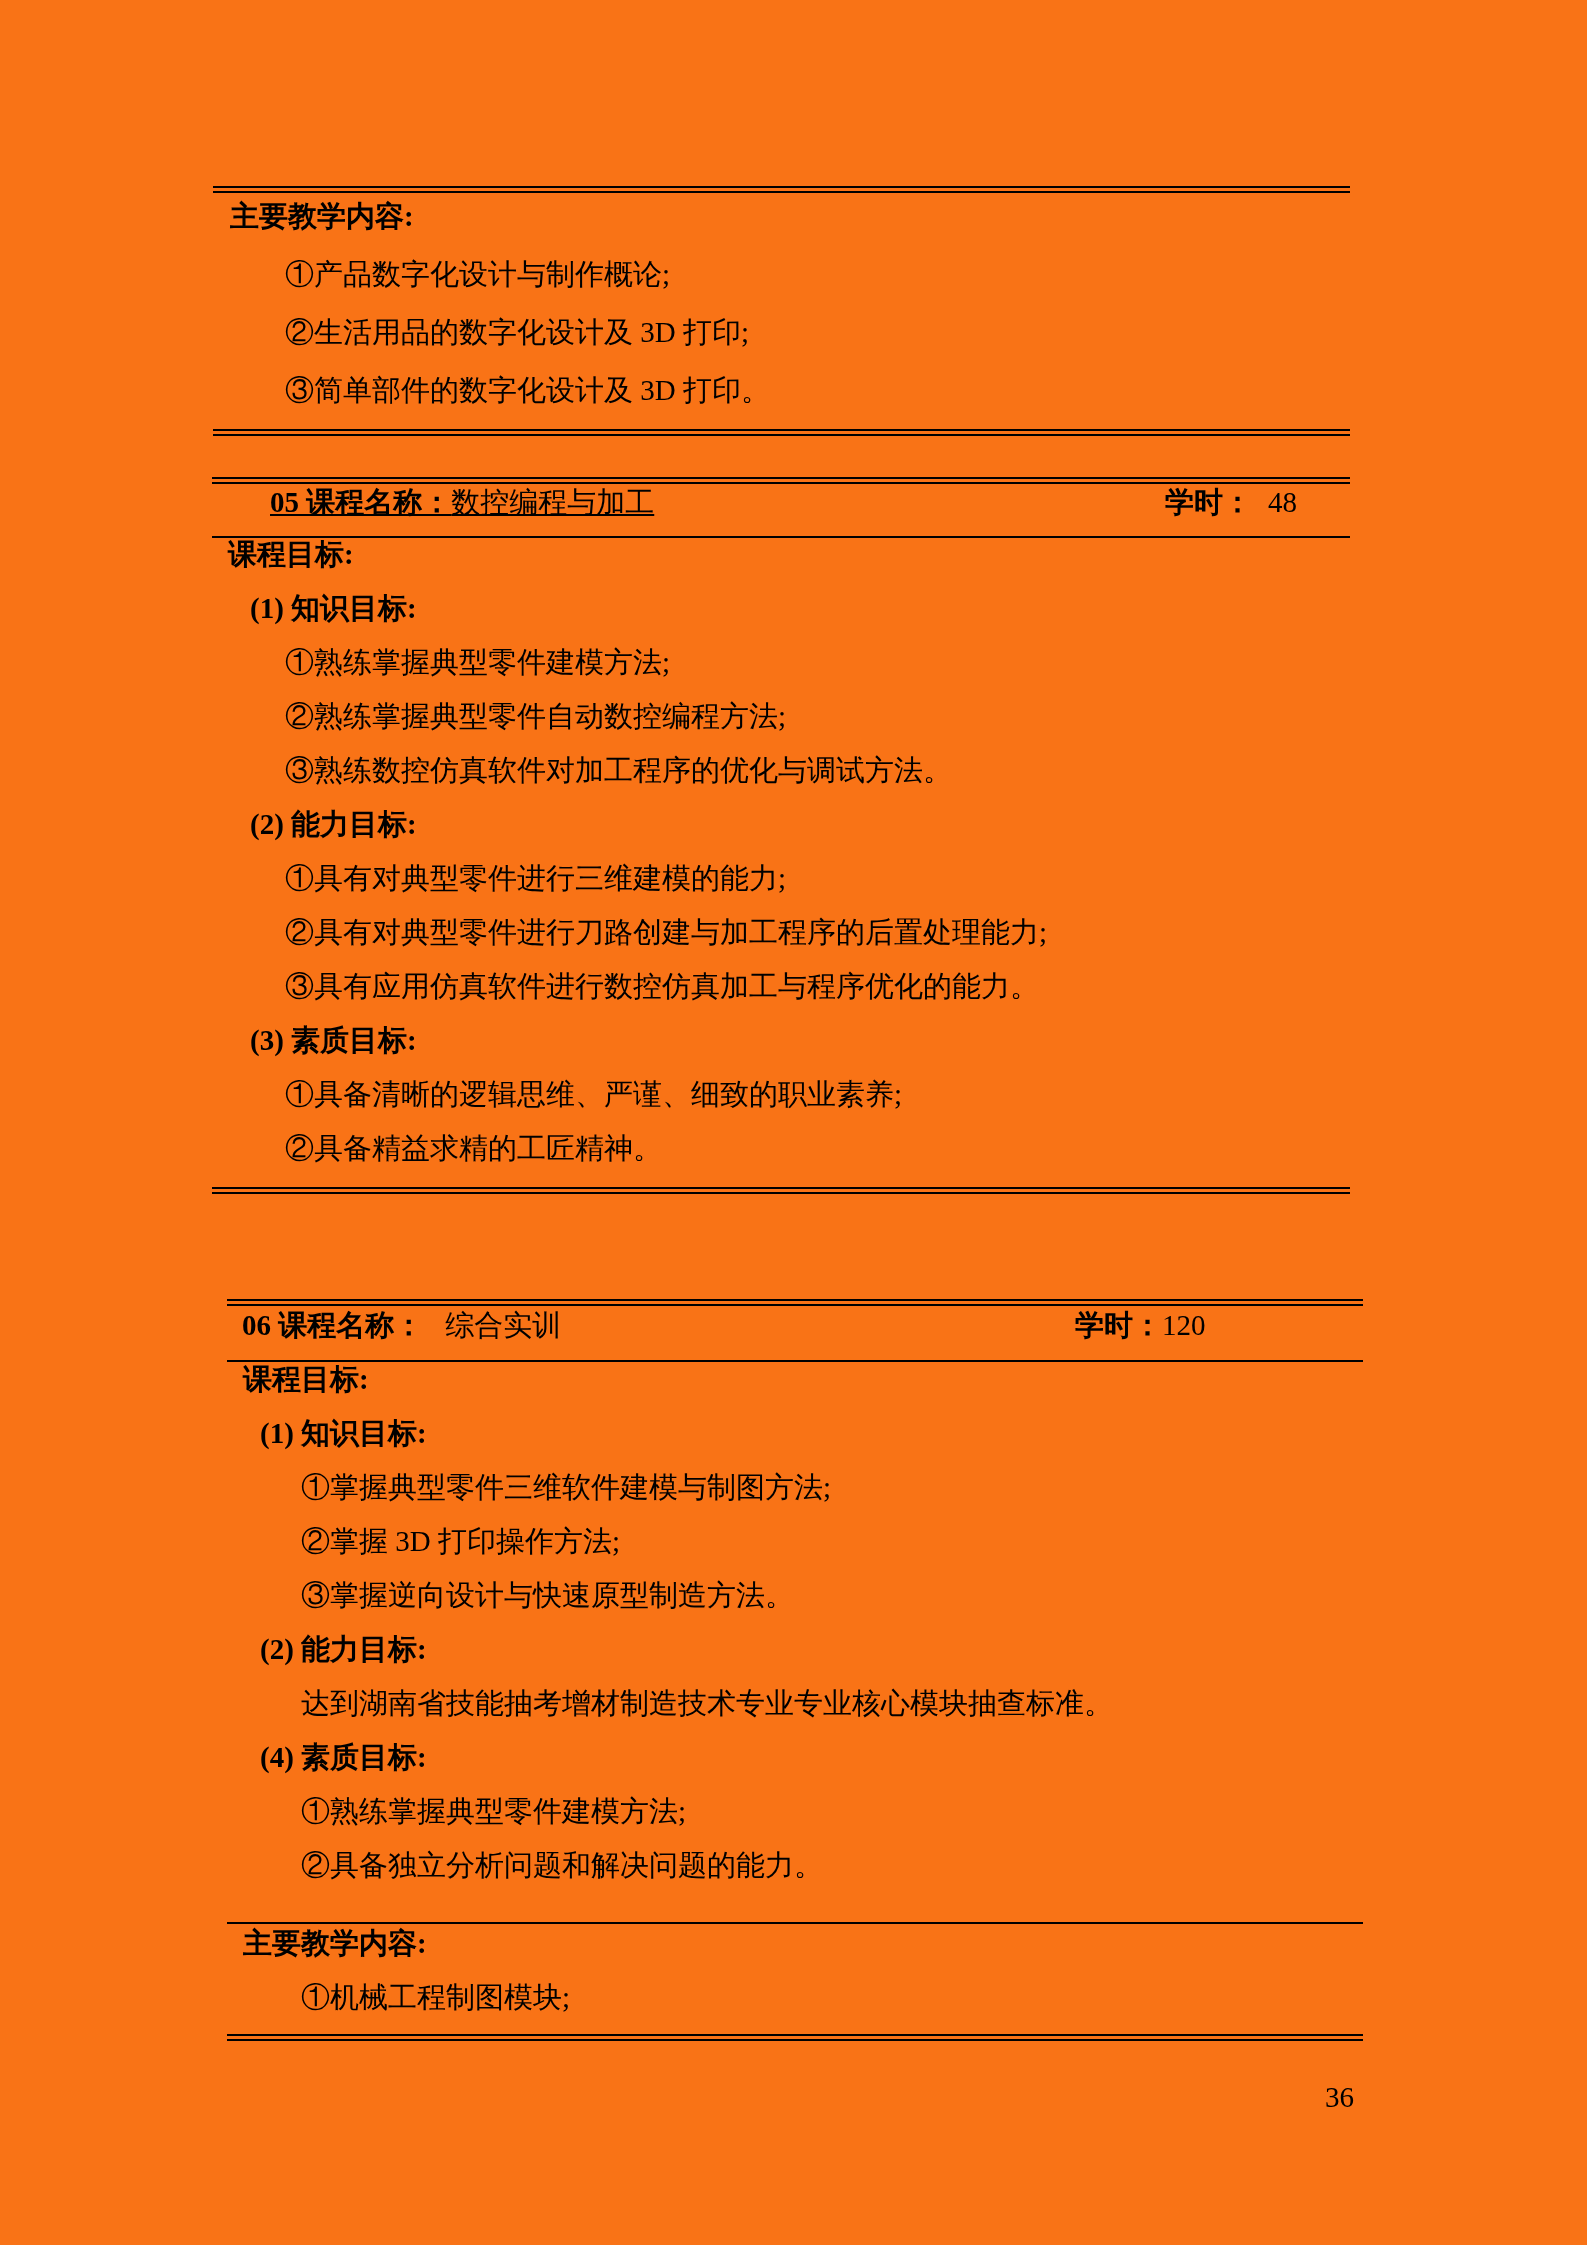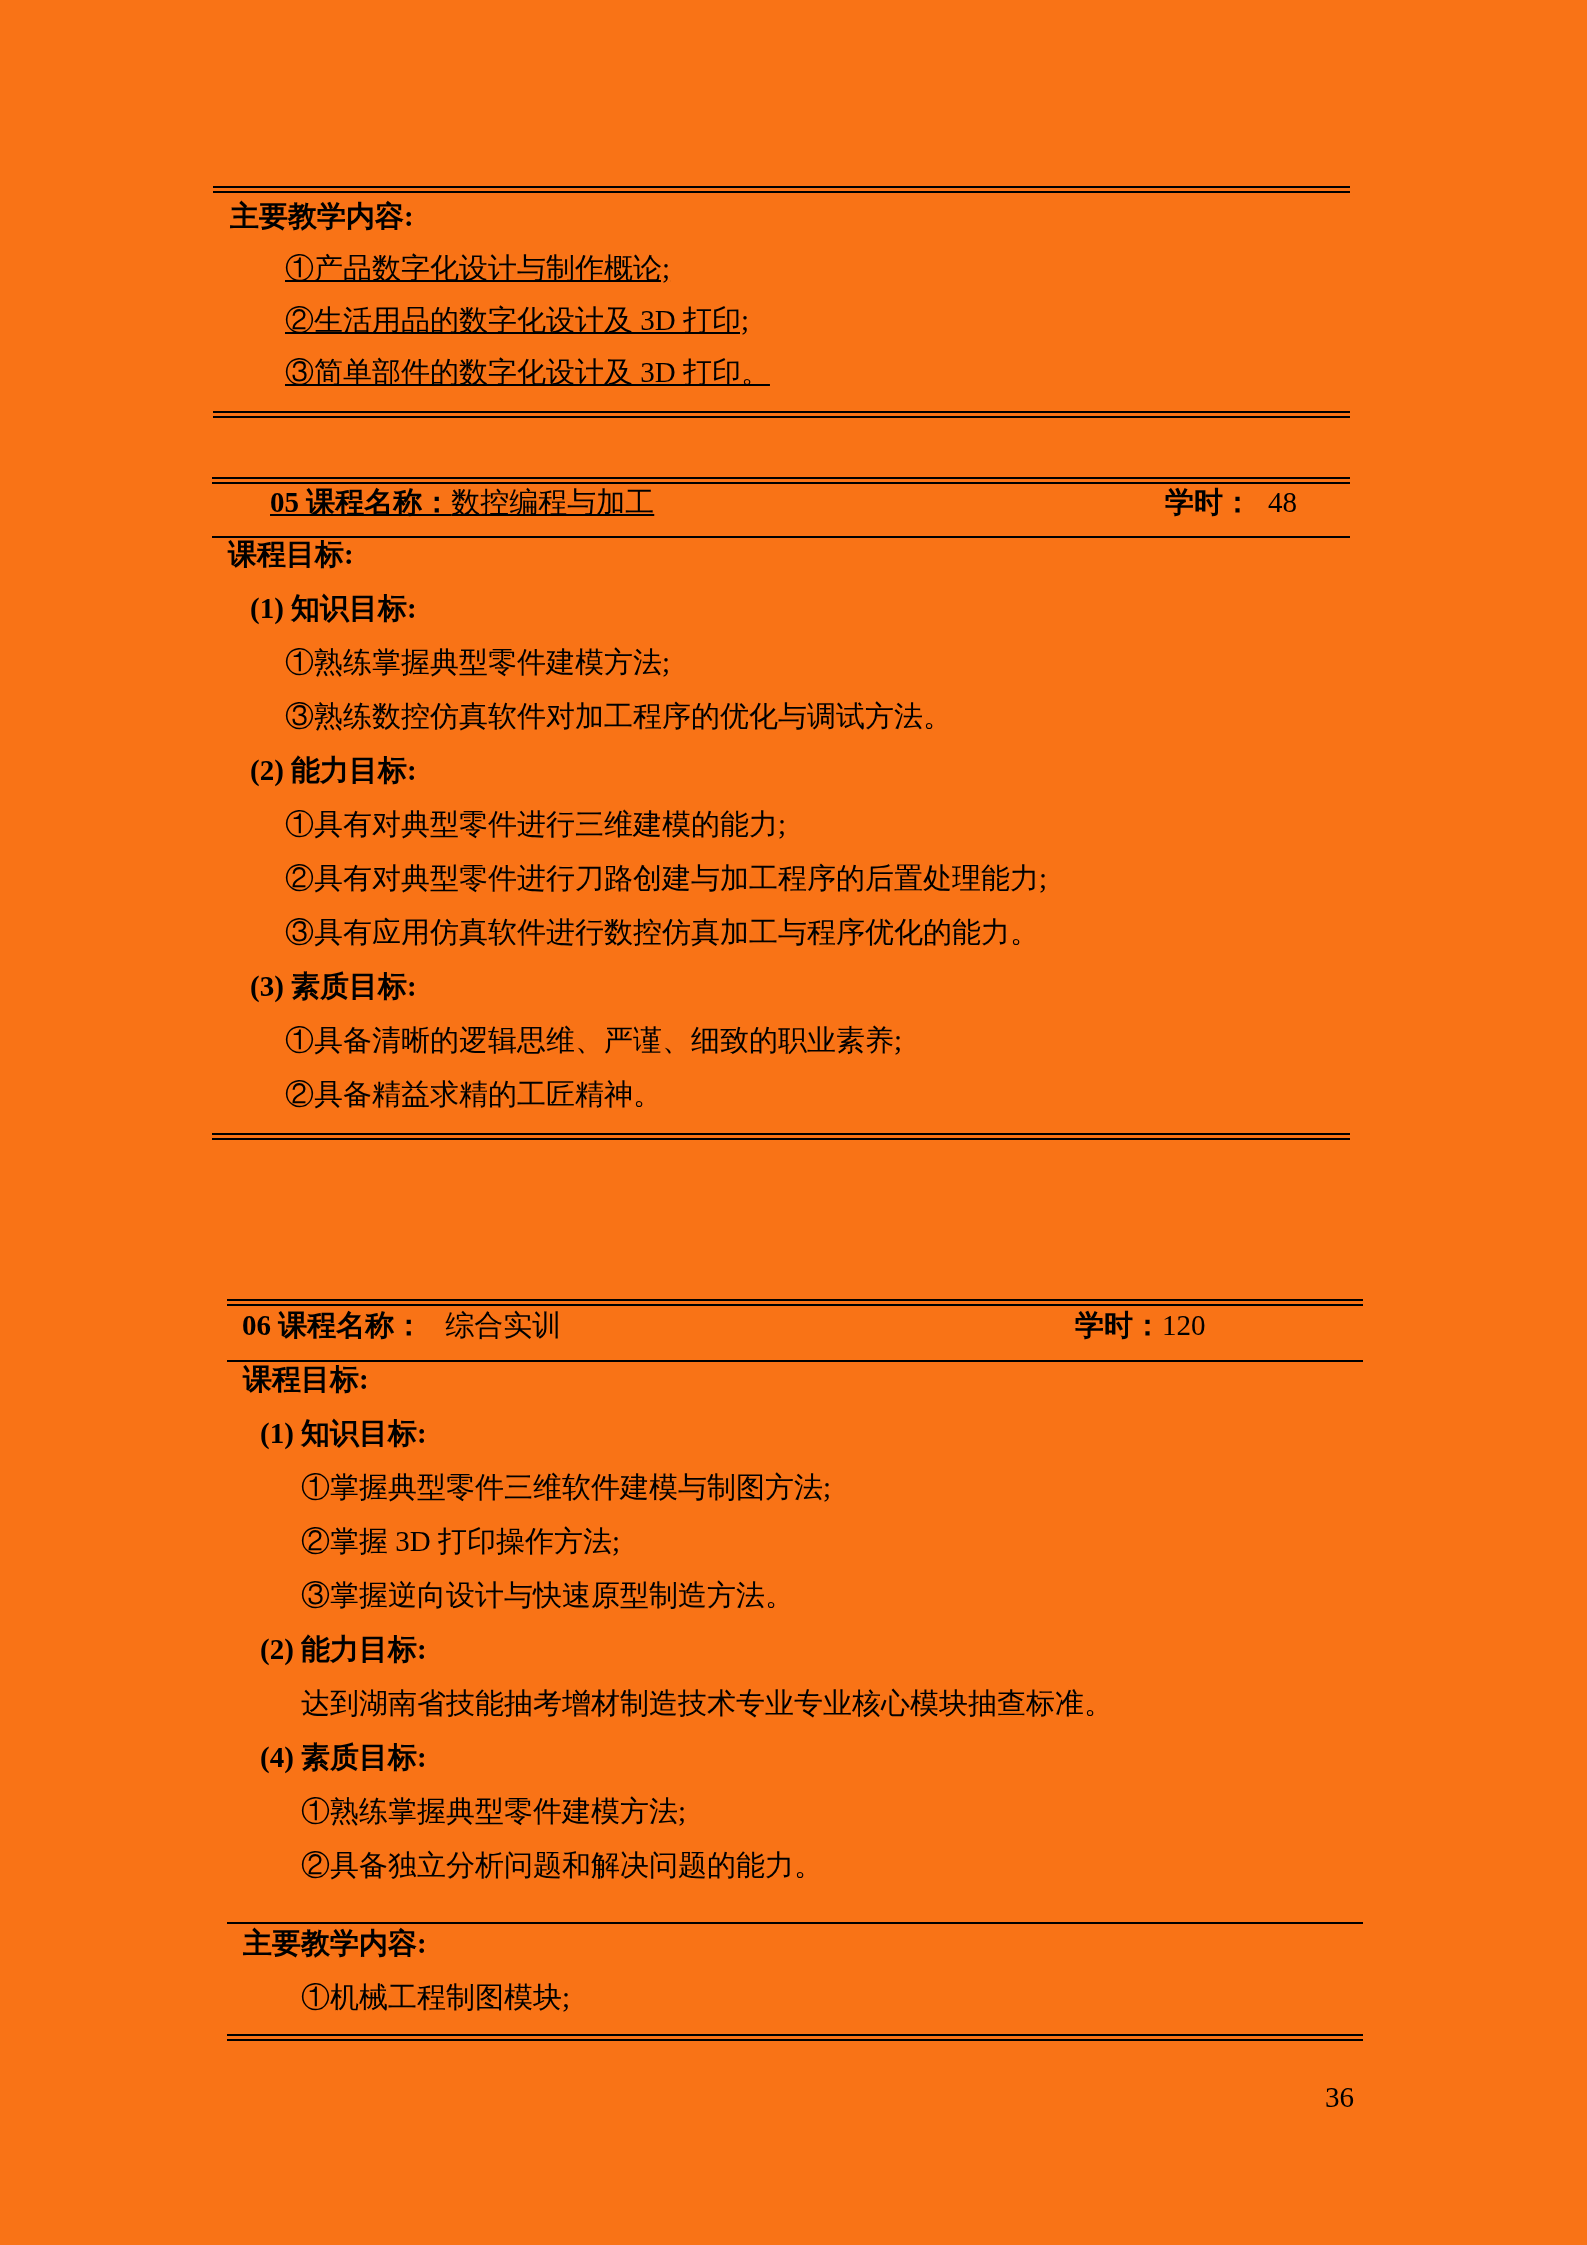--- a/index.html
+++ b/index.html
@@ -18,21 +18,21 @@
   .b3{left:227px;top:1299px;width:1136px;}
   .rule-double{height:3px;border-top:2px solid #000;border-bottom:2px solid #000;}
   .rule-single{border-top:2px solid #000;height:0;}
   p{margin:24px 0 0 0;line-height:30px;}
   .h{font-weight:bold;}
   .lbl{padding-left:16px;}
   .b1 .lbl{margin-top:8px;padding-left:17px;}
   .heading{padding-left:38px;}
   .b3 .heading{padding-left:33px;}
   .item{padding-left:73px;}
-  .b1 .item{margin-top:22px;padding-left:72px;text-decoration:underline;}
+  .b1 .item{margin-top:28px;padding-left:72px;}
   .b3 .item{padding-left:74px;}
   .plain{padding-left:74px;}
   .b1 .rule-double.bot{margin-top:24px;}
   .b2 .rule-double.bot{margin-top:24px;}
   .b3 .rule-double.bot{margin-top:22px;}
   .course-header{position:relative;white-space:nowrap;}
   .b2 .course-header{height:52px;line-height:36px;padding-left:58px;text-decoration:underline;}
   .b3 .course-header{height:38px;line-height:38px;padding-left:15px;}
   .b2 .hours{position:absolute;left:953px;top:0;}
   .b3 .hours{position:absolute;left:848px;top:0;}
@@ -65,20 +65,21 @@
     <div class="rule-double"></div>
     <div class="course-header">
       <span class="h">05 课程名称：</span><span class="course-name">数控编程与加工</span>
       <span class="hours"><span class="h">学时：</span><span class="hours-num">48</span></span>
     </div>
     <div class="rule-single"></div>
     <p class="h lbl goal-title">课程目标:</p>
 
     <p class="h heading">(1) 知识目标:</p>
     <p class="item">①熟练掌握典型零件建模方法;</p>
+    <p class="item">②熟练掌握典型零件自动数控编程方法;</p>
     <p class="item">③熟练数控仿真软件对加工程序的优化与调试方法。</p>
 
     <p class="h heading">(2) 能力目标:</p>
     <p class="item">①具有对典型零件进行三维建模的能力;</p>
     <p class="item">②具有对典型零件进行刀路创建与加工程序的后置处理能力;</p>
     <p class="item">③具有应用仿真软件进行数控仿真加工与程序优化的能力。</p>
 
     <p class="h heading">(3) 素质目标:</p>
     <p class="item">①具备清晰的逻辑思维、严谨、细致的职业素养;</p>
     <p class="item">②具备精益求精的工匠精神。</p>

